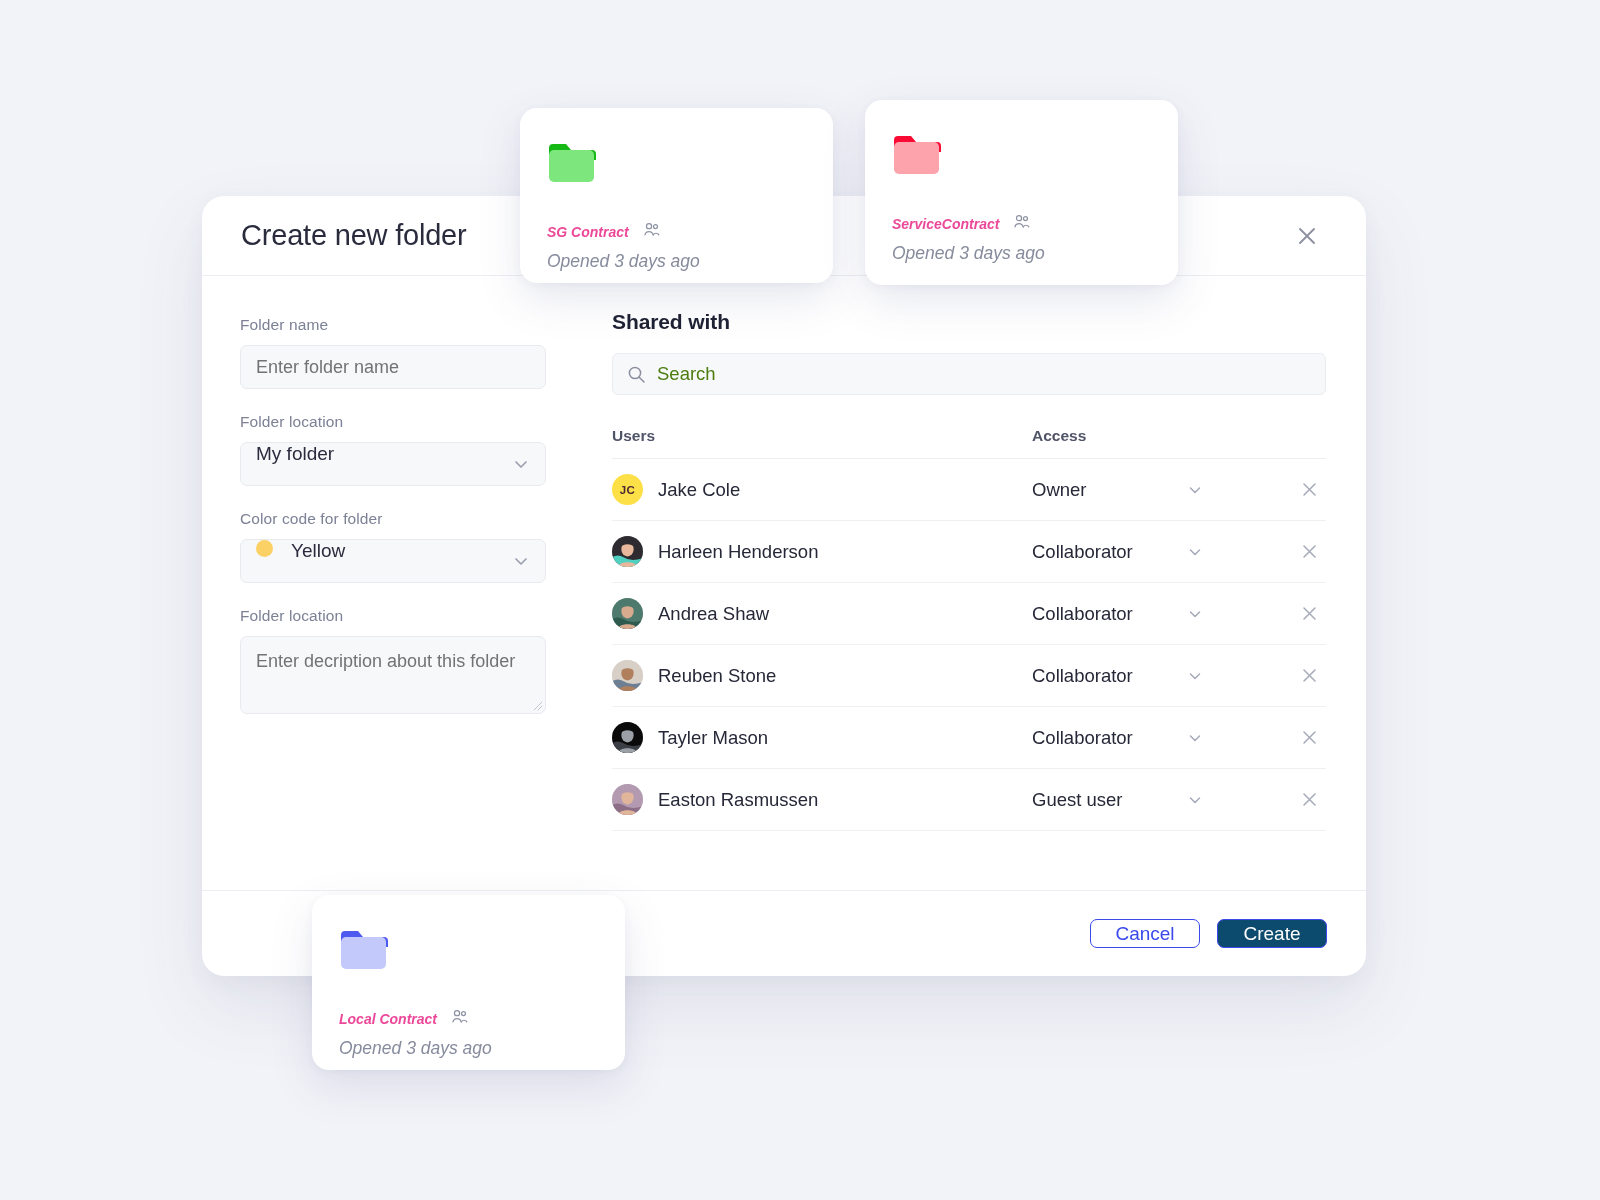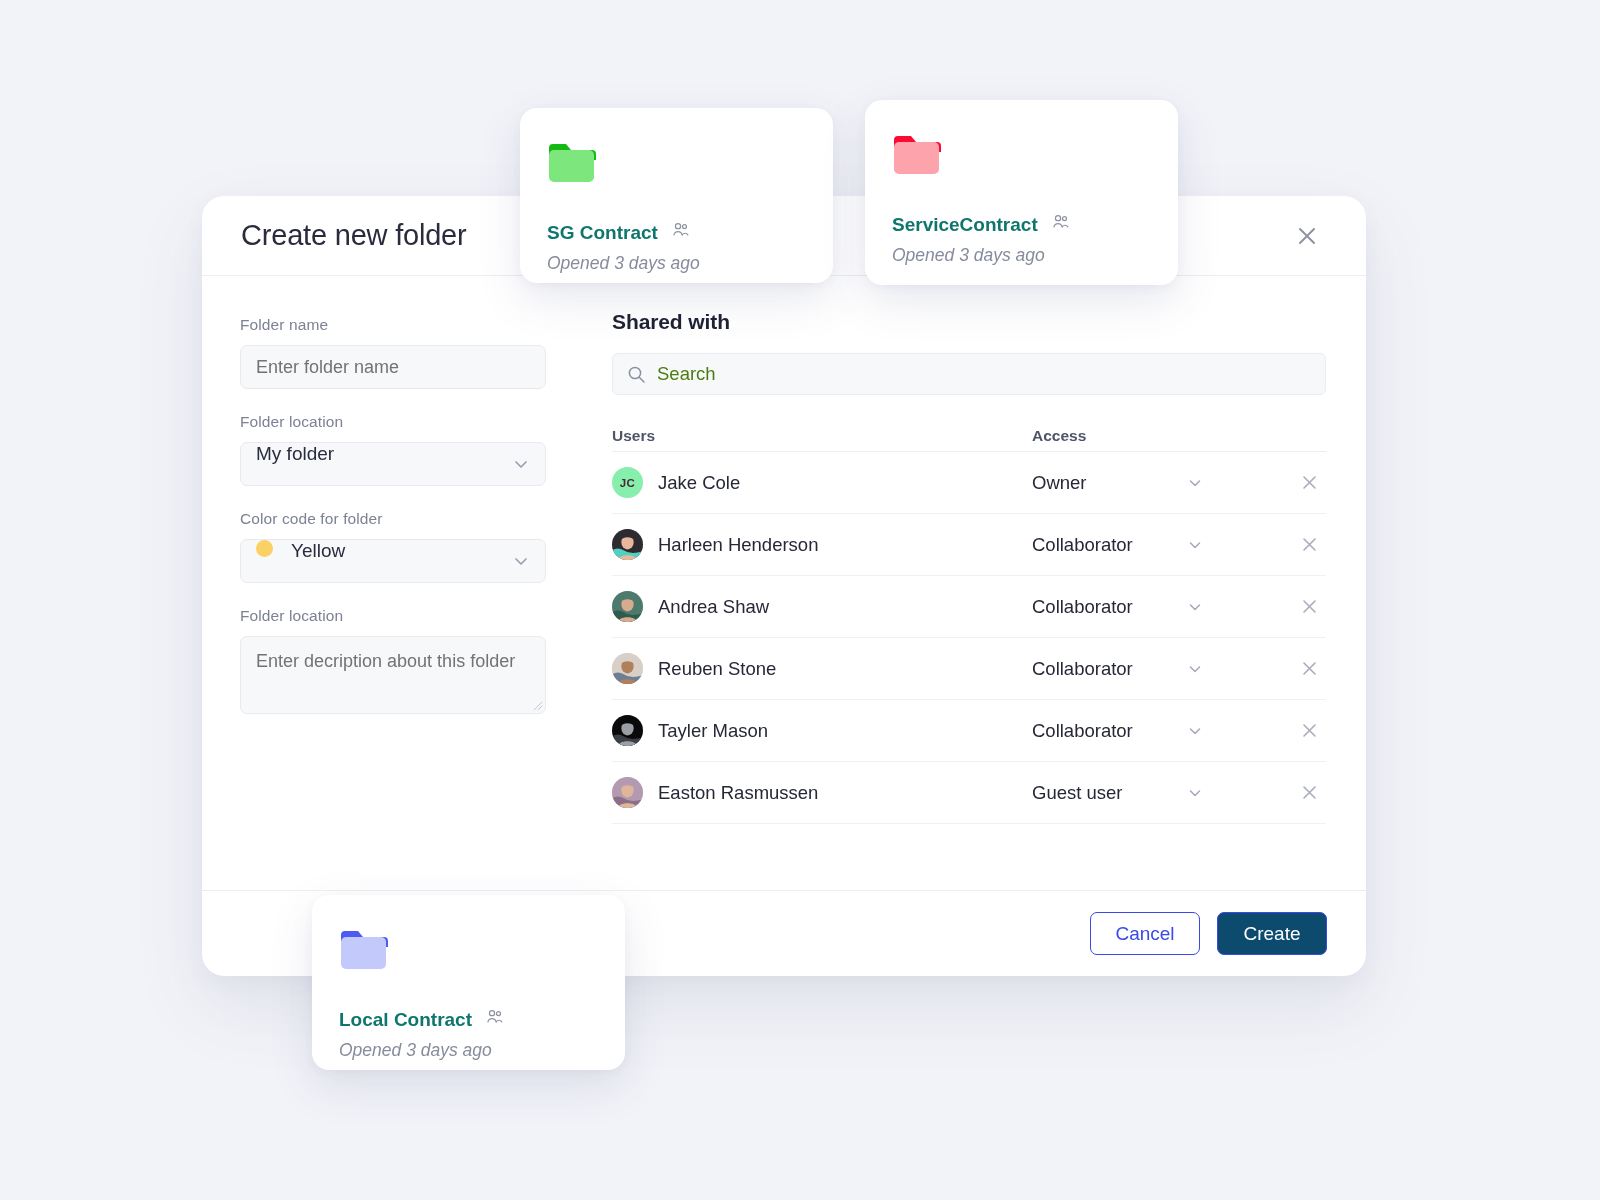--- a/index.html
+++ b/index.html
@@ -162,21 +162,21 @@
     cursor: text;
   }
   .search-bar .s-icon { margin-right: 11px; display: flex; }
   .search-bar .s-ph { font-size: 18.5px; color: #4d7c0f; }
 
   
   .tbl { width: 100%; }
 
   .tbl-head {
     display: flex;
-    padding-bottom: 6px;
+    padding-bottom: 13px;
     border-bottom: 1px solid #eceef2;
   }
   .th {
     font-size: 15.5px;
     color: #4f5468;
     font-weight: bold;
   }
   .th.users { width: 420px; }
   .th.access { flex: 1; }
 
@@ -252,21 +252,21 @@
     height: 86px;
     border-top: 1px solid #edeef3;
     display: flex;
     align-items: center;
     justify-content: flex-end;
     padding-right: 39px;
     gap: 17px;
   }
 
   .btn {
-    height: 43px;
+    height: 29px;
     border-radius: 7px;
     font-size: 19px;
     font-family: "Liberation Sans", sans-serif;
     cursor: pointer;
     display: flex;
     align-items: center;
     justify-content: center;
   }
   .btn-cancel {
     width: 110px;
@@ -285,27 +285,28 @@
   .fcard {
     position: absolute;
     background: #ffffff;
     border-radius: 17px;
     box-shadow: 0 16px 44px rgba(70, 78, 130, 0.13),
                 0 3px 10px rgba(70, 78, 130, 0.05);
     padding: 34px 0 0 27px;
   }
   .fcard .folder-ico { margin-bottom: 33px; }
   .fcard-name {
-    font-size: 19px;
+    font-size: 14px;
     font-weight: bold;
-    color: #0f766e;
+    color: #ec4899;
     display: flex;
     align-items: center;
     gap: 13px;
     margin-bottom: 8px;
+    font-style: italic;
   }
   .fcard-sub {
     font-size: 17.5px;
     color: #868b9d;
     font-style: italic;
   }
 
   #card-sg     { left: 520px; top: 108px; width: 313px; height: 175px; z-index: 30; }
   #card-svc    { left: 865px; top: 100px; width: 313px; height: 185px; z-index: 31; }
   #card-local  { left: 312px; top: 895px; width: 313px; height: 175px; z-index: 30; }
@@ -385,21 +386,21 @@
 
       <div class="tbl">
         <div class="tbl-head">
           <div class="th users">Users</div>
           <div class="th access">Access</div>
         </div>
         <div id="rows-container">
             <div class="row">
               <div class="cell-user">
                 <span class="avatar">
-                  <span class="initials" style="background:#86efac;color:#4a2733">JC</span>
+                  <span class="initials" style="background:#fde047;color:#4a2733">JC</span>
                 </span>
                 <span class="user-name">Jake Cole</span>
               </div>
               <div class="cell-access">
                 <span class="access-label">Owner</span>
                 <span class="access-chev">
                   <svg width="18" height="18" viewBox="0 0 18 18">
                     <path d="M4.5 7 L9 11.5 L13.5 7" fill="none" stroke="#a5a9b8" stroke-width="1.5" stroke-linecap="round" stroke-linejoin="round"></path>
                   </svg>
                 </span>

